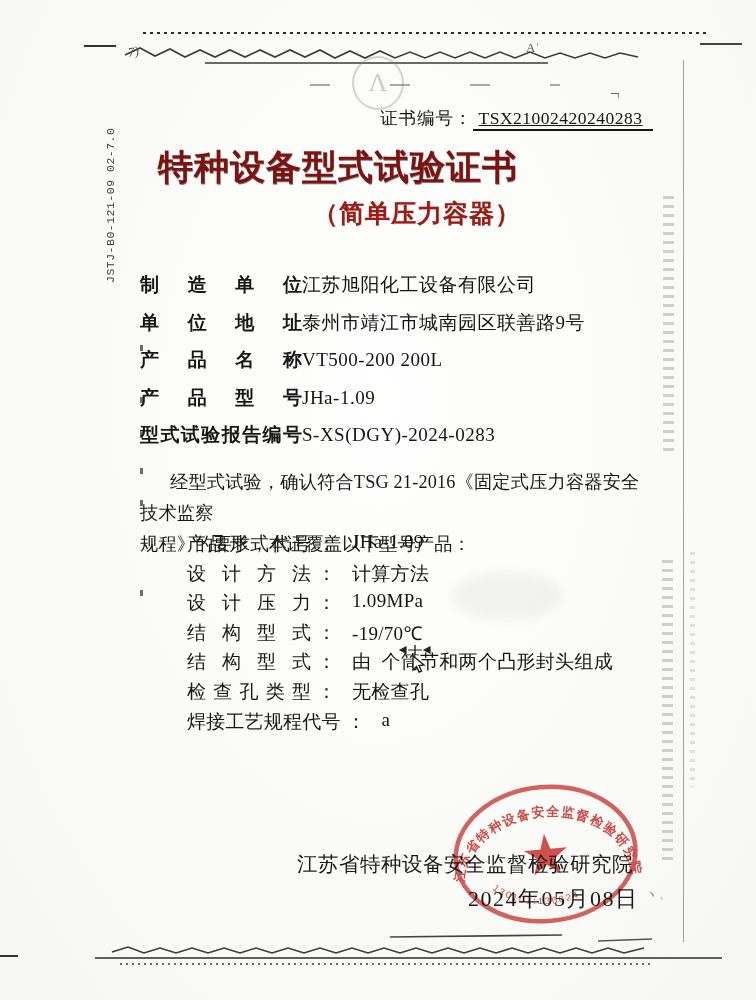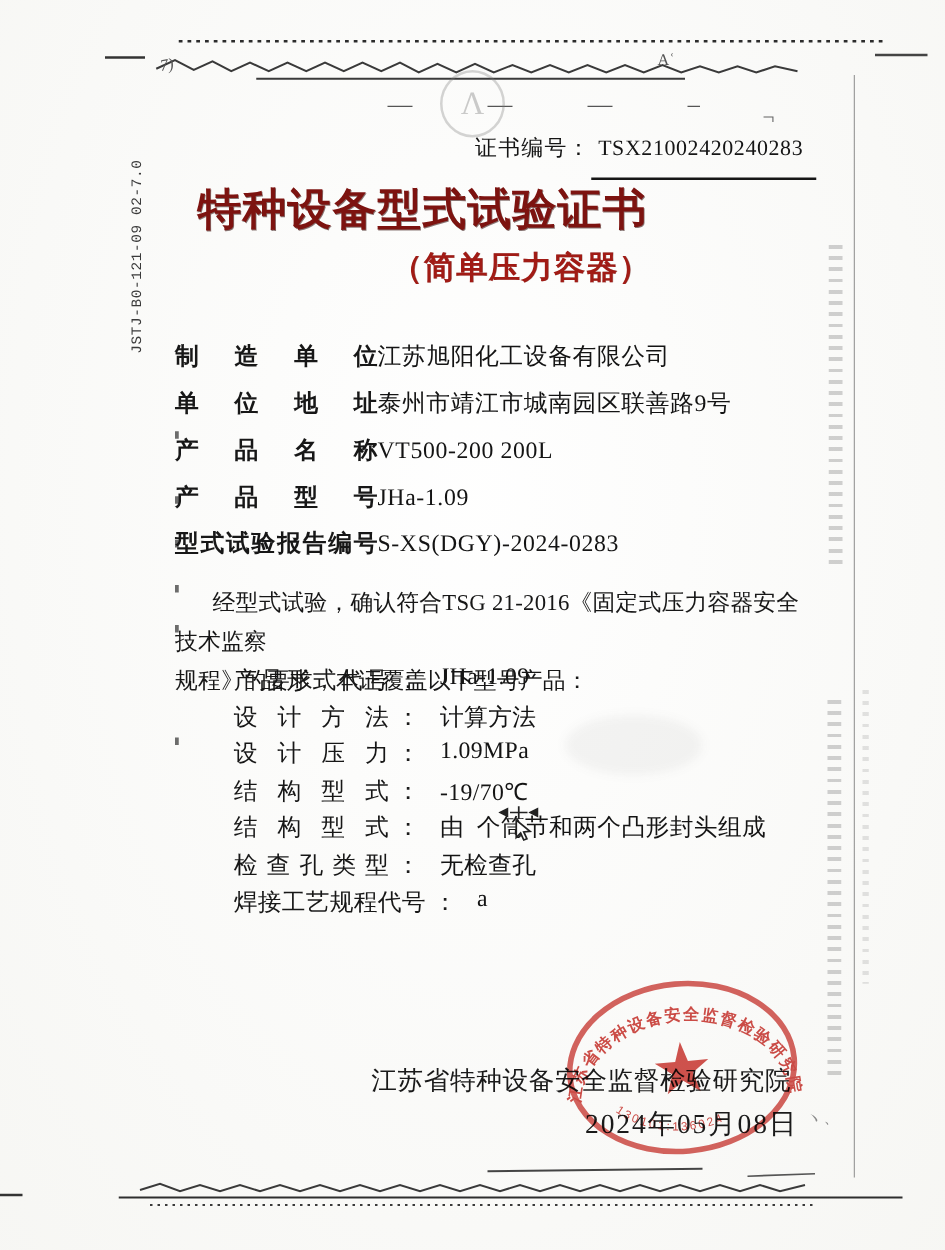--- a/index.html
+++ b/index.html
@@ -8,21 +8,21 @@
     background:
       radial-gradient(ellipse at 50% 40%, rgba(255,255,255,.9), rgba(246,246,243,.9)),
       #fbfbf9;
     overflow:hidden;
     font-family:"Liberation Serif", serif;
     color:#1b1b1b;
   }
   .abs{position:absolute;}
   
   .certno-row{top:106px;left:380px;font-size:17.5px;letter-spacing:1px;color:#151515;}
-  .certno-value{border-bottom:2px solid #161616;padding:0 10px 14px 6px;font-family:"Liberation Serif",serif;letter-spacing:.5px;}
+  .certno-value{border-bottom:2px solid #161616;padding:0 10px 1px 6px;font-family:"Liberation Serif",serif;letter-spacing:.5px;text-decoration:underline;}
   .title{top:144px;left:0;width:676px;text-align:center;font-size:35px;font-weight:bold;
          color:#7d1310;letter-spacing:1px;text-shadow:.6px .6px 0 rgba(40,5,3,.55);}
   .subtitle{top:197px;left:0;width:756px;text-align:center;font-size:25px;font-weight:bold;
          color:#a11b15;letter-spacing:1px;text-shadow:.4px .4px 0 rgba(60,8,5,.4);margin-left:39px;}
   .side-code{top:283px;left:104px;width:182px;height:20px;transform:rotate(-90deg);
          transform-origin:0 0;font-family:"Liberation Mono",monospace;font-size:11.5px;
          letter-spacing:.5px;color:#3a3a3a;white-space:nowrap;}
   
   .fields{top:272px;left:140px;width:520px;}
   .field-row{display:flex;align-items:baseline;height:37.5px;font-size:19px;}

